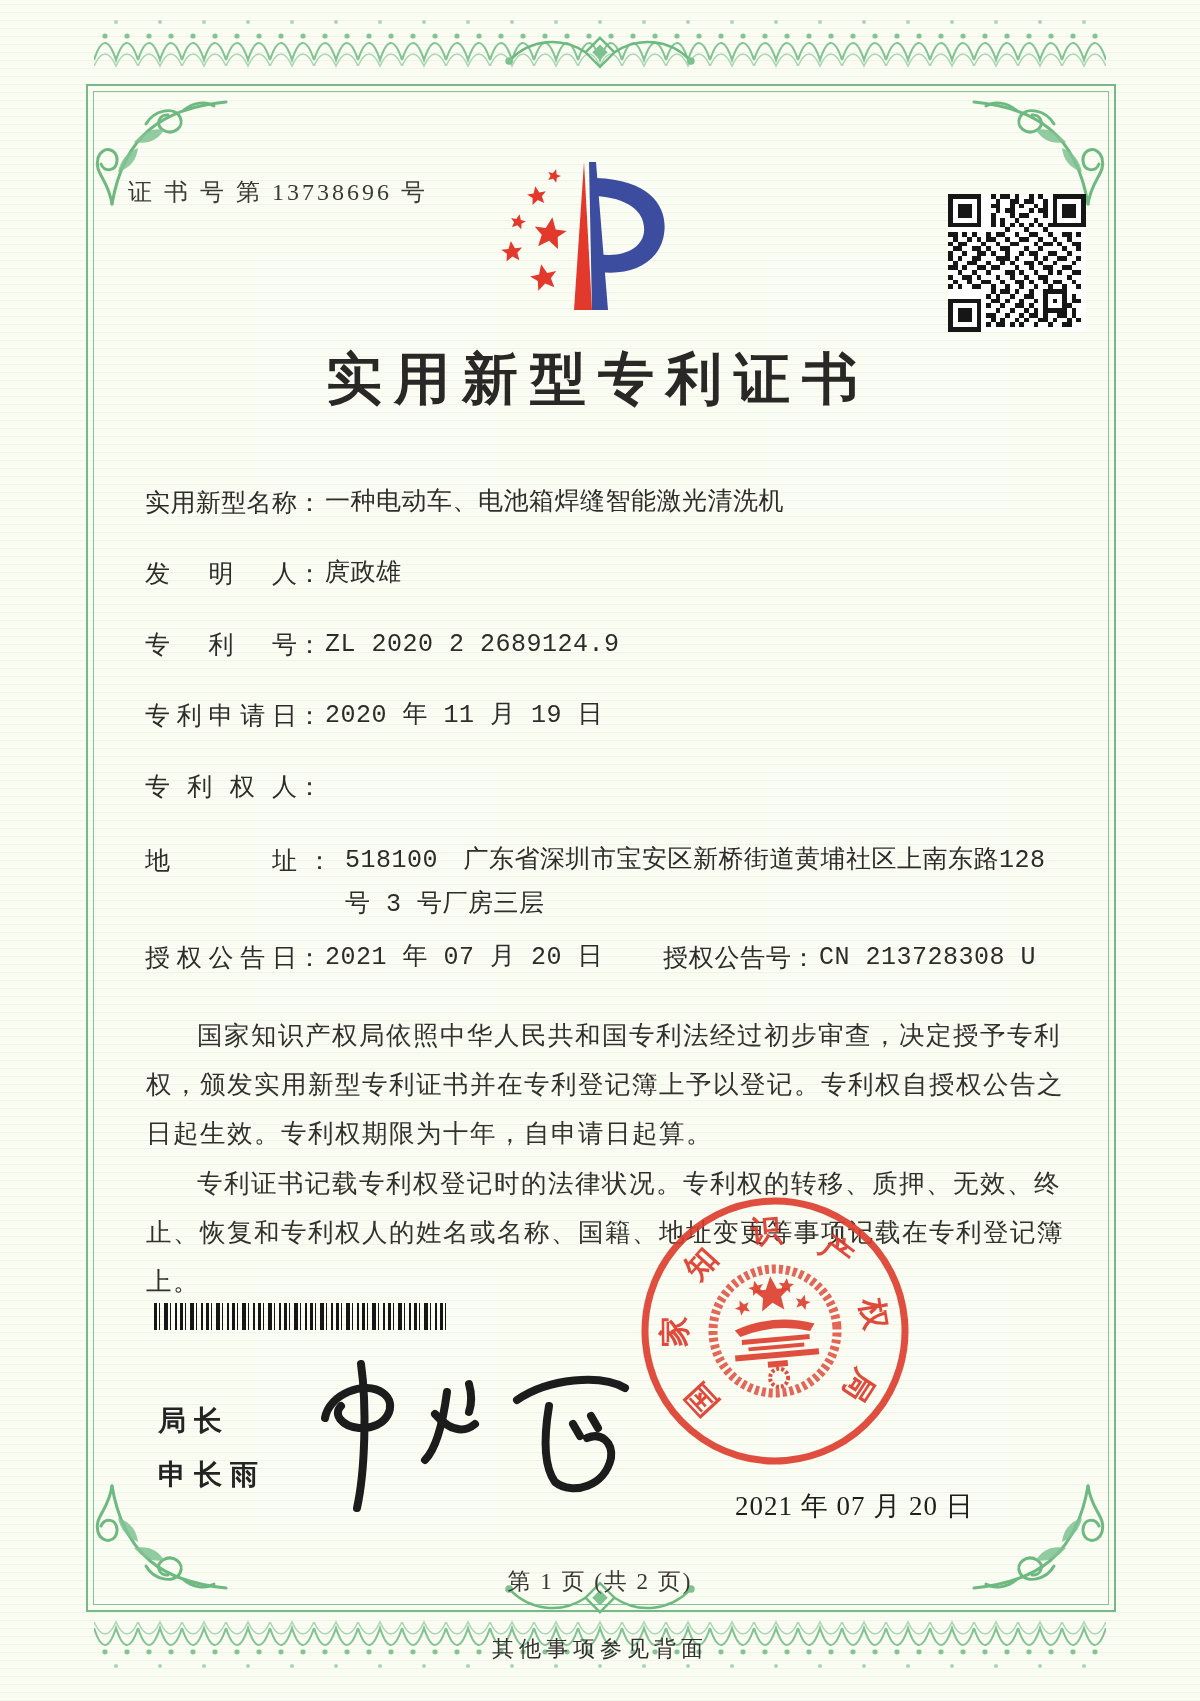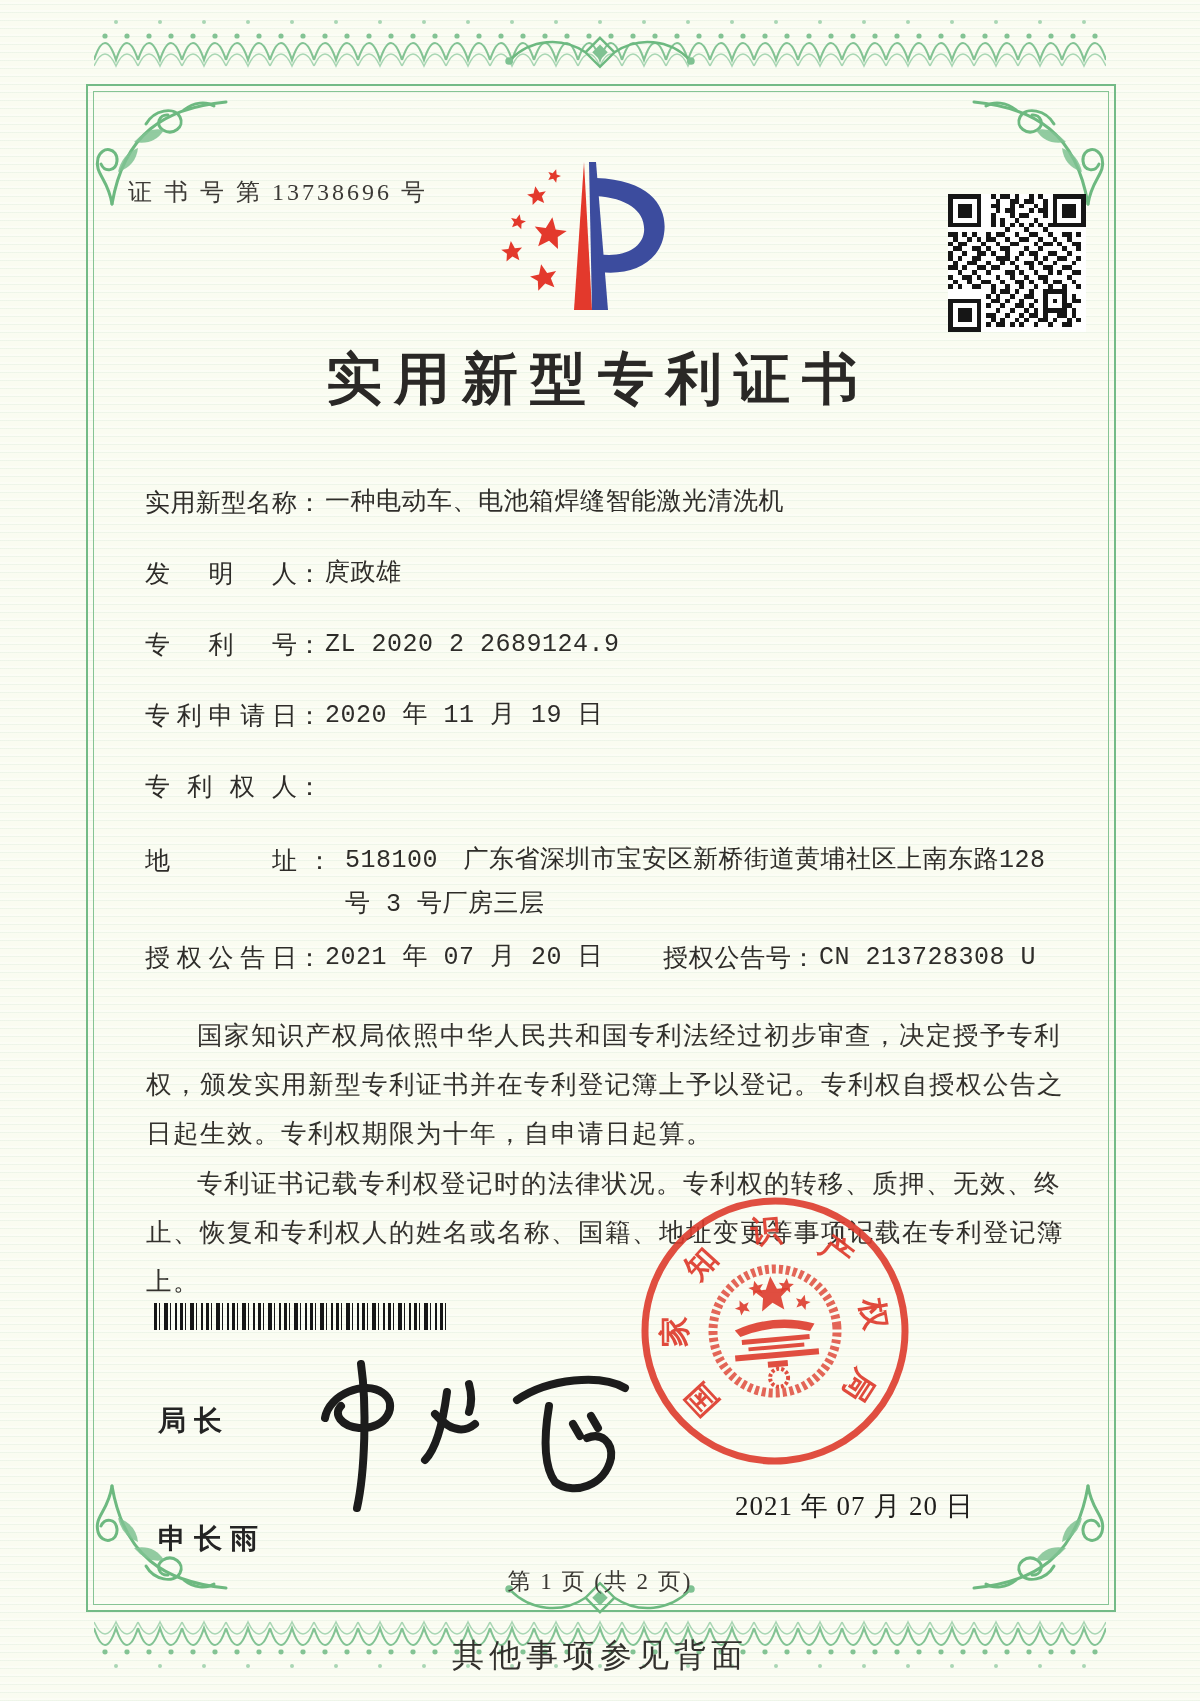--- a/index.html
+++ b/index.html
@@ -48,32 +48,32 @@
   
   .barcode{position:absolute;left:154px;top:1303px;width:292px;height:27px;
     background:repeating-linear-gradient(90deg,
       #161616 0 3px, transparent 3px 5px,
       #161616 5px 6px, transparent 6px 10px,
       #161616 10px 14px, transparent 14px 16px,
       #161616 16px 17px, transparent 17px 21px,
       #161616 21px 23px, transparent 23px 26px);}
   .signer-title{position:absolute;left:158px;top:1402px;font-family:"Liberation Sans","DejaVu Sans",sans-serif;
     font-weight:700;font-size:28px;letter-spacing:8px;color:#242424;}
-  .signer-name{position:absolute;left:158px;top:1520px;font-family:Liberation Serif, serif;
+  .signer-name{position:absolute;left:158px;top:1456px;font-family:Liberation Serif, serif;
     font-weight:700;font-size:28px;letter-spacing:8px;color:#242424;}
   .signature{position:absolute;left:295px;top:1356px;width:352px;height:168px;}
   .seal{position:absolute;left:638px;top:1194px;width:274px;height:274px;transform:rotate(-5deg);}
   .seal-ring-text{position:absolute;inset:0;}
   .seal-ring-text span{position:absolute;left:50%;top:50%;width:36px;height:36px;margin:-18px;
     display:flex;align-items:center;justify-content:center;
     font-weight:700;font-size:31px;color:rgba(221,59,44,0.92);
     font-family:"Liberation Serif",serif;}
   .seal-date{position:absolute;left:735px;top:1488px;font-size:27px;letter-spacing:1px;color:#1f1e1c;}
   .pagination{position:absolute;left:0;right:0;top:1566px;text-align:center;font-size:23px;letter-spacing:2px;color:#3a3833;}
-  .back-note{position:absolute;left:0;right:0;top:1634px;text-align:center;font-size:32px;letter-spacing:5px;color:#33312d;}
+  .back-note{position:absolute;left:0;right:0;top:1634px;text-align:center;font-size:22px;letter-spacing:5px;color:#33312d;}
 </style>
 </head>
 <body>
 
 <div class="page">
 
   <svg width="0" height="0" style="position:absolute">
     <defs>
       <polygon id="star" points="0,-10 2.94,-3.09 9.51,-3.09 4.76,1.18 5.88,8.09 0,4 -5.88,8.09 -4.76,1.18 -9.51,-3.09 -2.94,-3.09"></polygon>
       <g id="flourish-g">

